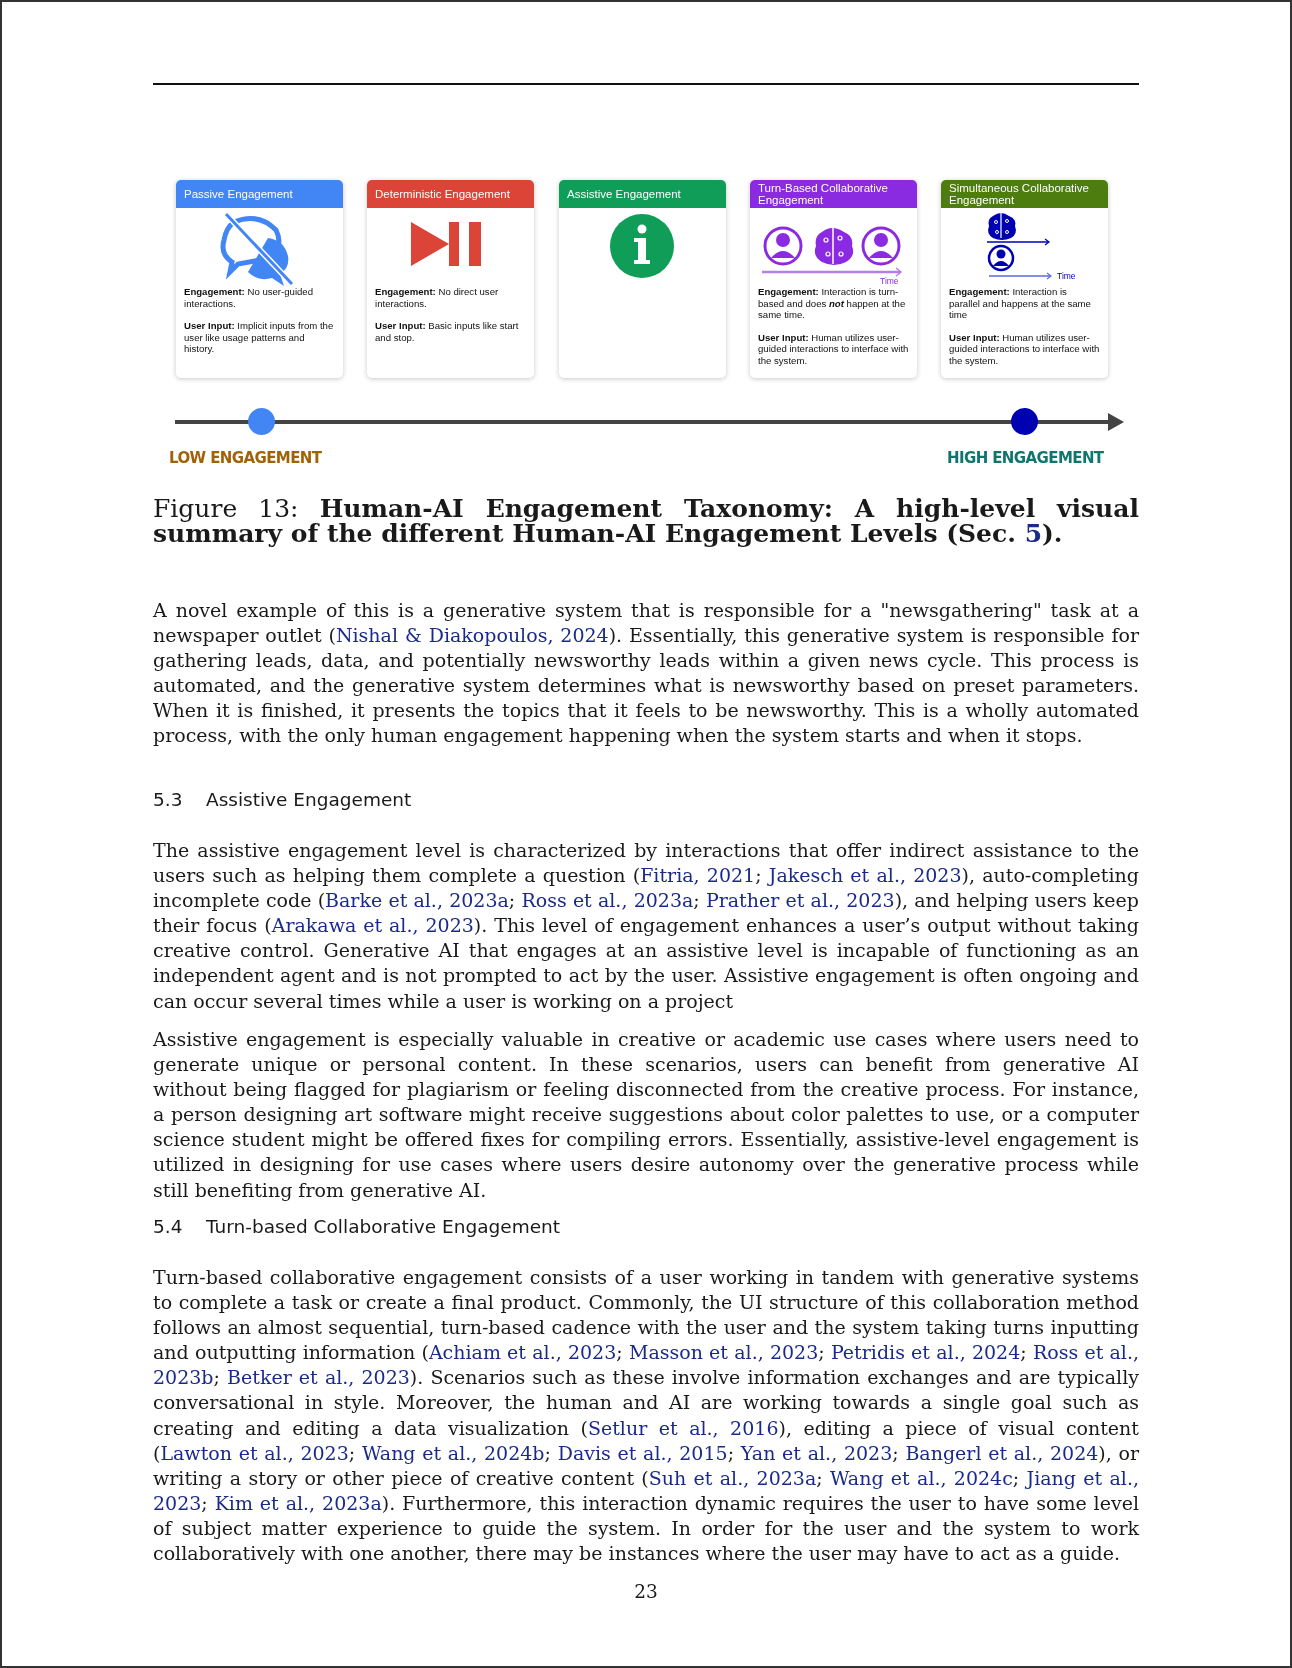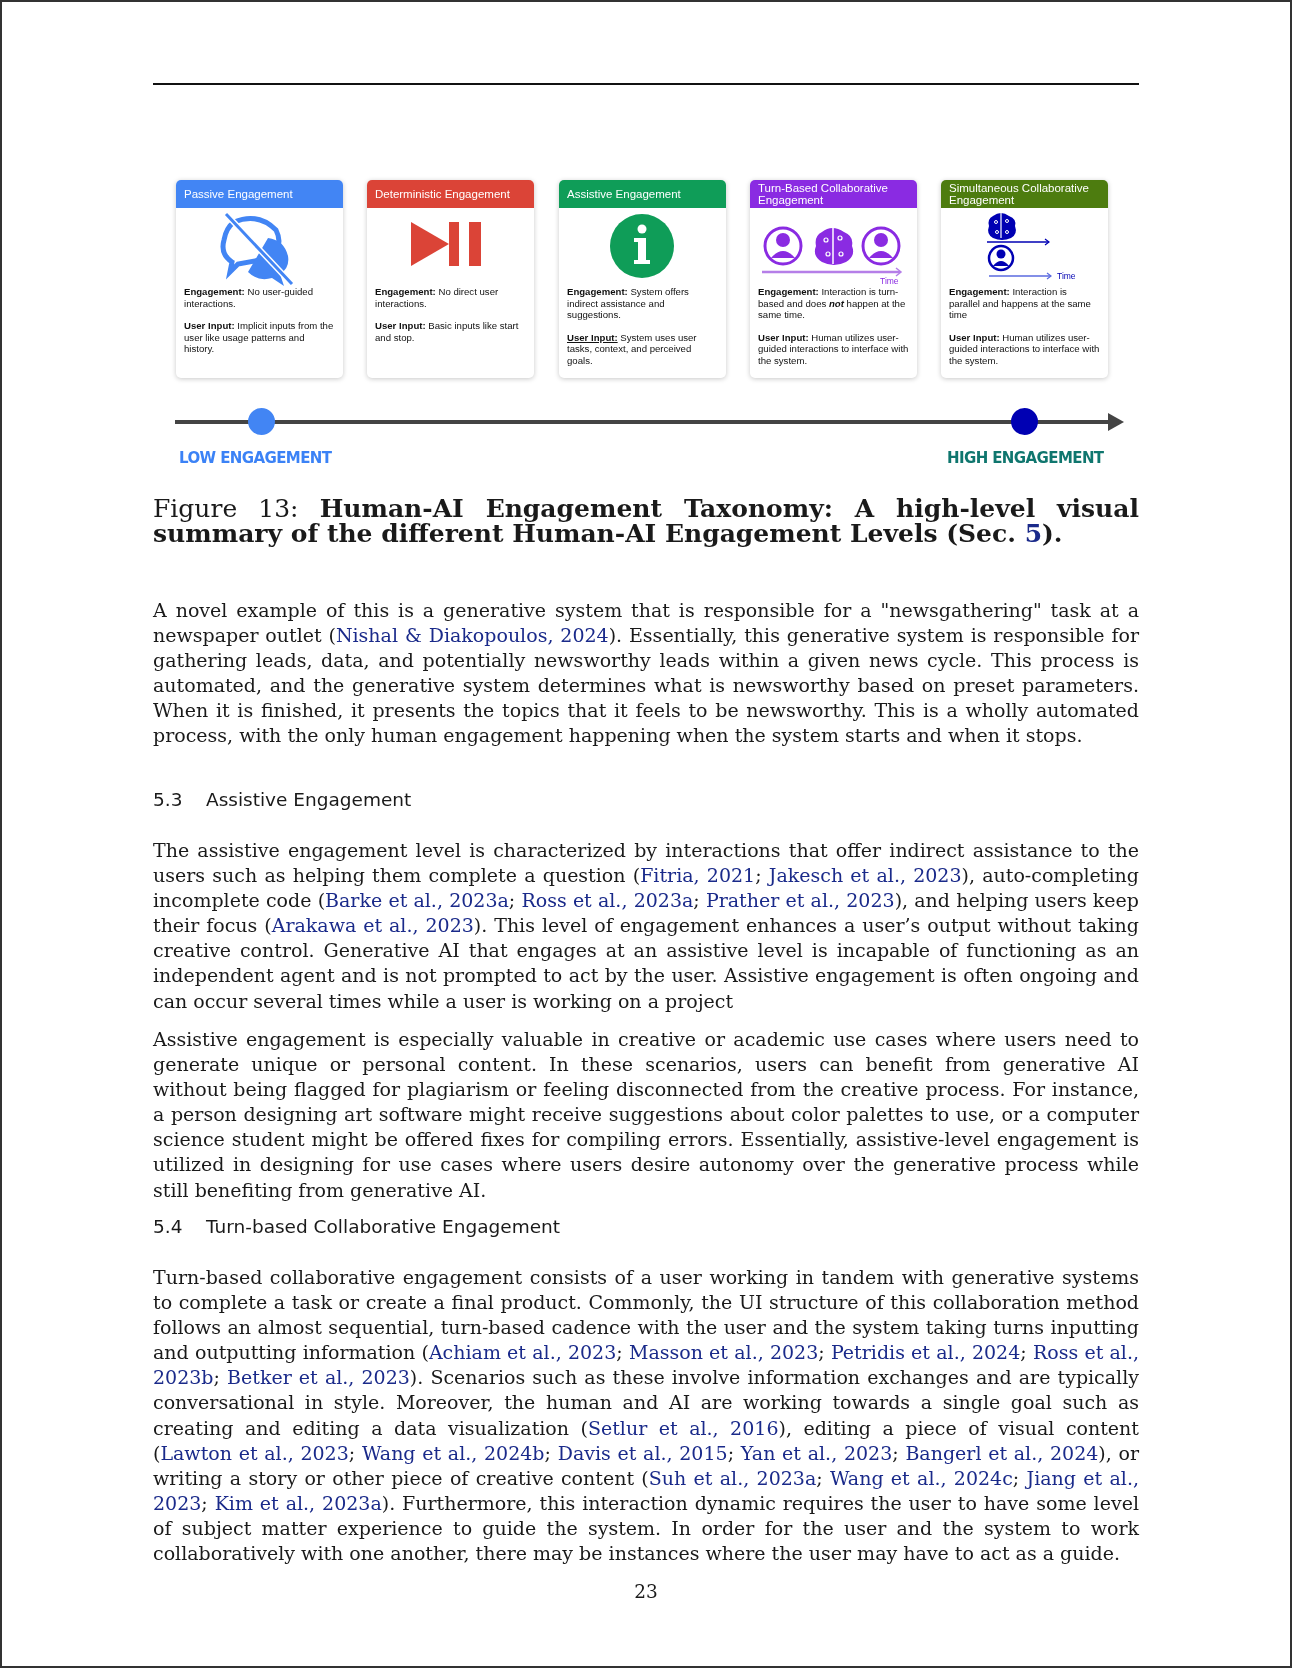--- a/index.html
+++ b/index.html
@@ -80,24 +80,20 @@
     <div class="card-header" style="background:#0f9d58;">Assistive Engagement</div>
     <div class="card-icon">
       <svg width="167" height="78" viewBox="0 0 167 78">
         <circle cx="83" cy="38" r="32" fill="#0f9d58"></circle>
         <circle cx="83" cy="21" r="4.5" fill="#fff"></circle>
         <rect x="79" y="30" width="8" height="24" fill="#fff"></rect>
         <rect x="75" y="52" width="16" height="4" fill="#fff"></rect>
         <rect x="75" y="30" width="8" height="4" fill="#fff"></rect>
       </svg>
     </div>
-    <div class="card-body">
-      <p><b>Engagement:</b><span> System offers indirect assistance and suggestions.</span></p>
-      <p><b class="u">User Input:</b><span> System uses user tasks, context, and perceived goals.</span></p>
-    </div>
   </div>
 
   <div class="card" style="left:597px;">
     <div class="card-header" style="background:#8a2be2;">Turn-Based Collaborative Engagement</div>
     <div class="card-icon">
       <svg width="167" height="78" viewBox="0 0 167 78">
         <g>
           <circle cx="33" cy="38" r="18" fill="none" stroke="#8a2be2" stroke-width="3"></circle>
           <circle cx="33" cy="32" r="7" fill="#8a2be2"></circle>
           <path d="M21 50 q12-14 24 0 z" fill="#8a2be2"></path>
@@ -153,21 +149,21 @@
     <div class="card-body">
       <p><b>Engagement:</b><span> Interaction is parallel and happens at the same time</span></p>
       <p><b>User Input:</b><span> Human utilizes user-guided interactions to interface with the system.</span></p>
     </div>
   </div>
 
   <div class="timeline"></div>
   <div class="arrowhead"></div>
   <div class="dot" style="left:95px; background:#4285f4;"></div>
   <div class="dot" style="left:858px; background:#0000b3;"></div>
-  <div class="eng-label" style="left:26px; color:#3b82f6;">LOW ENGAGEMENT</div>
+  <div class="eng-label" style="left:16px; color:#a16207;">LOW ENGAGEMENT</div>
   <div class="eng-label" style="left:794px; color:#0f766e;">HIGH ENGAGEMENT</div>
 </div>
 
 <div class="caption">
   <span>Figure 13: </span><b>Human-AI Engagement Taxonomy: A high-level visual summary of the different Human-AI Engagement Levels (Sec. </b><b><a class="cite">5</a></b><b>).</b>
 </div>
 
 <p class="para" style="top:598px;"><span>A novel example of this is a generative system that is responsible for a "newsgathering" task at a newspaper outlet (</span><a class="cite">Nishal &amp; Diakopoulos, 2024</a><span>). Essentially, this generative system is responsible for gathering leads, data, and potentially newsworthy leads within a given news cycle.  This process is automated, and the generative system determines what is newsworthy based on preset parameters. When it is finished, it presents the topics that it feels to be newsworthy. This is a wholly automated process, with the only human engagement happening when the system starts and when it stops.</span></p>
 
 <div class="heading" style="top:789px;">

